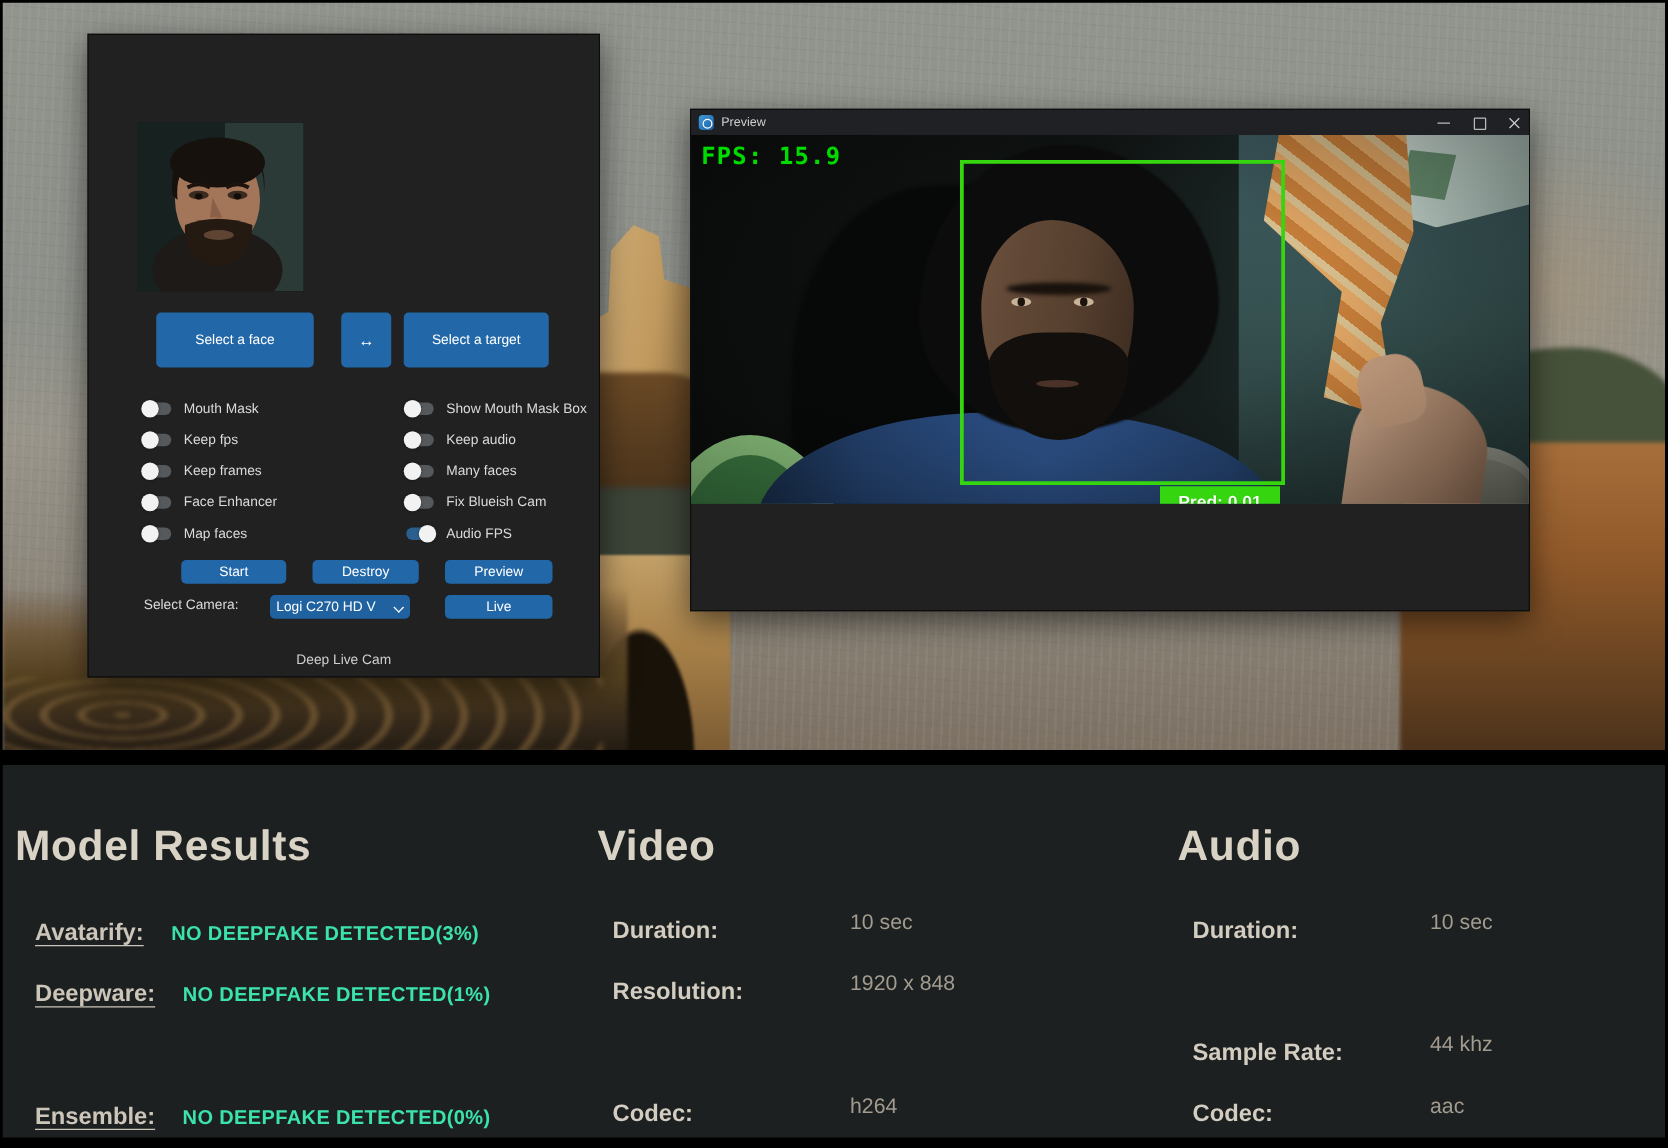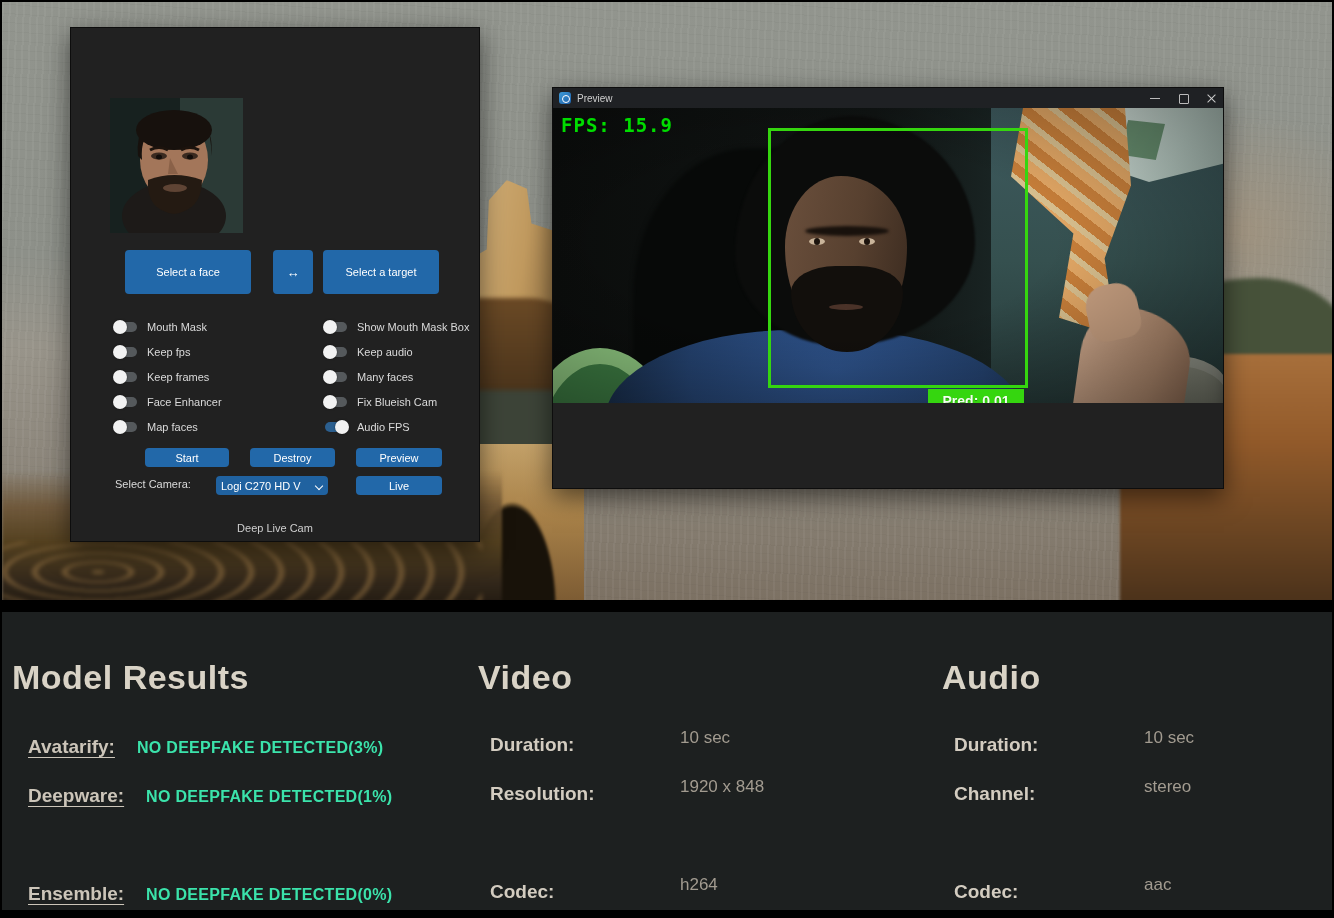--- a/index.html
+++ b/index.html
@@ -327,23 +327,23 @@
         <span class="kv-value">h264</span>
       </div>
     </div>
 
     <div class="panel-col col-audio">
       <div class="panel-h">Audio</div>
       <div class="kv-row r0">
         <span class="kv-label">Duration:</span>
         <span class="kv-value">10 sec</span>
       </div>
-      <div class="kv-row r1">
-        <span class="kv-label">Channel:</span>
-        <span class="kv-value">stereo</span>
+      <div class="kv-row r2">
+        <span class="kv-label">Sample Rate:</span>
+        <span class="kv-value">44 khz</span>
       </div>
       <div class="kv-row r3">
         <span class="kv-label">Codec:</span>
         <span class="kv-value">aac</span>
       </div>
     </div>
 
   </div>
 </div>
 

